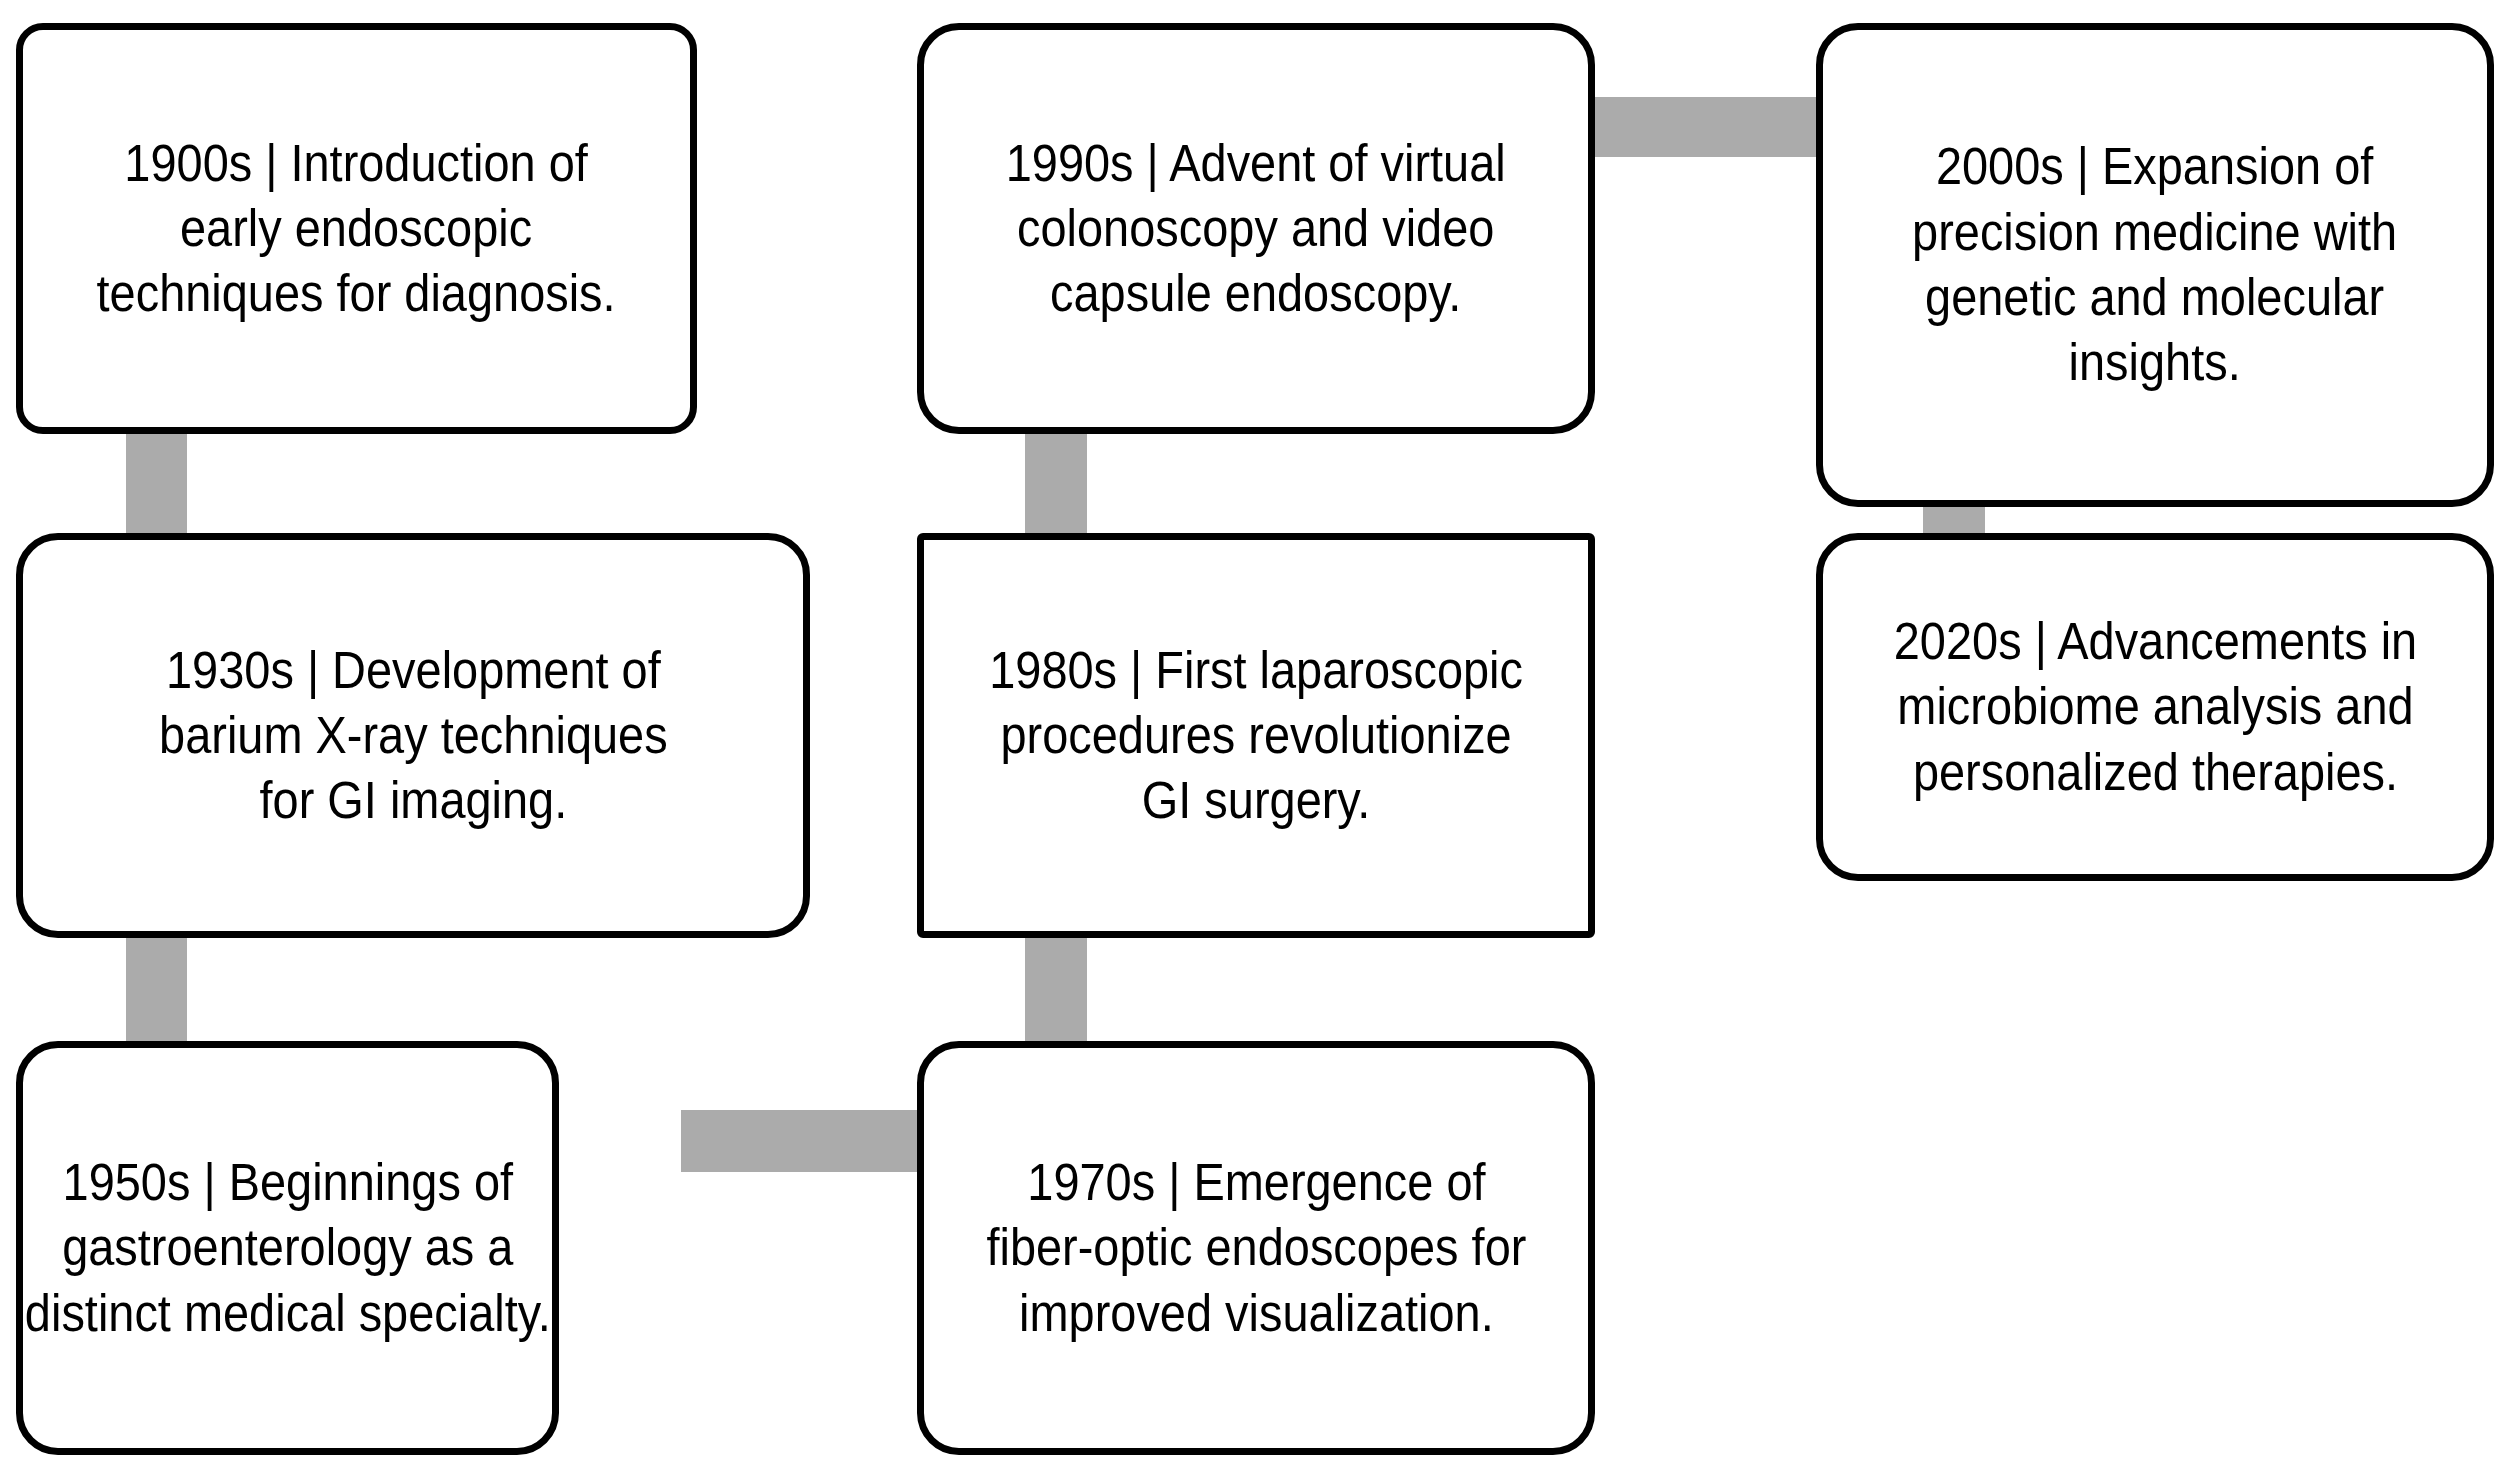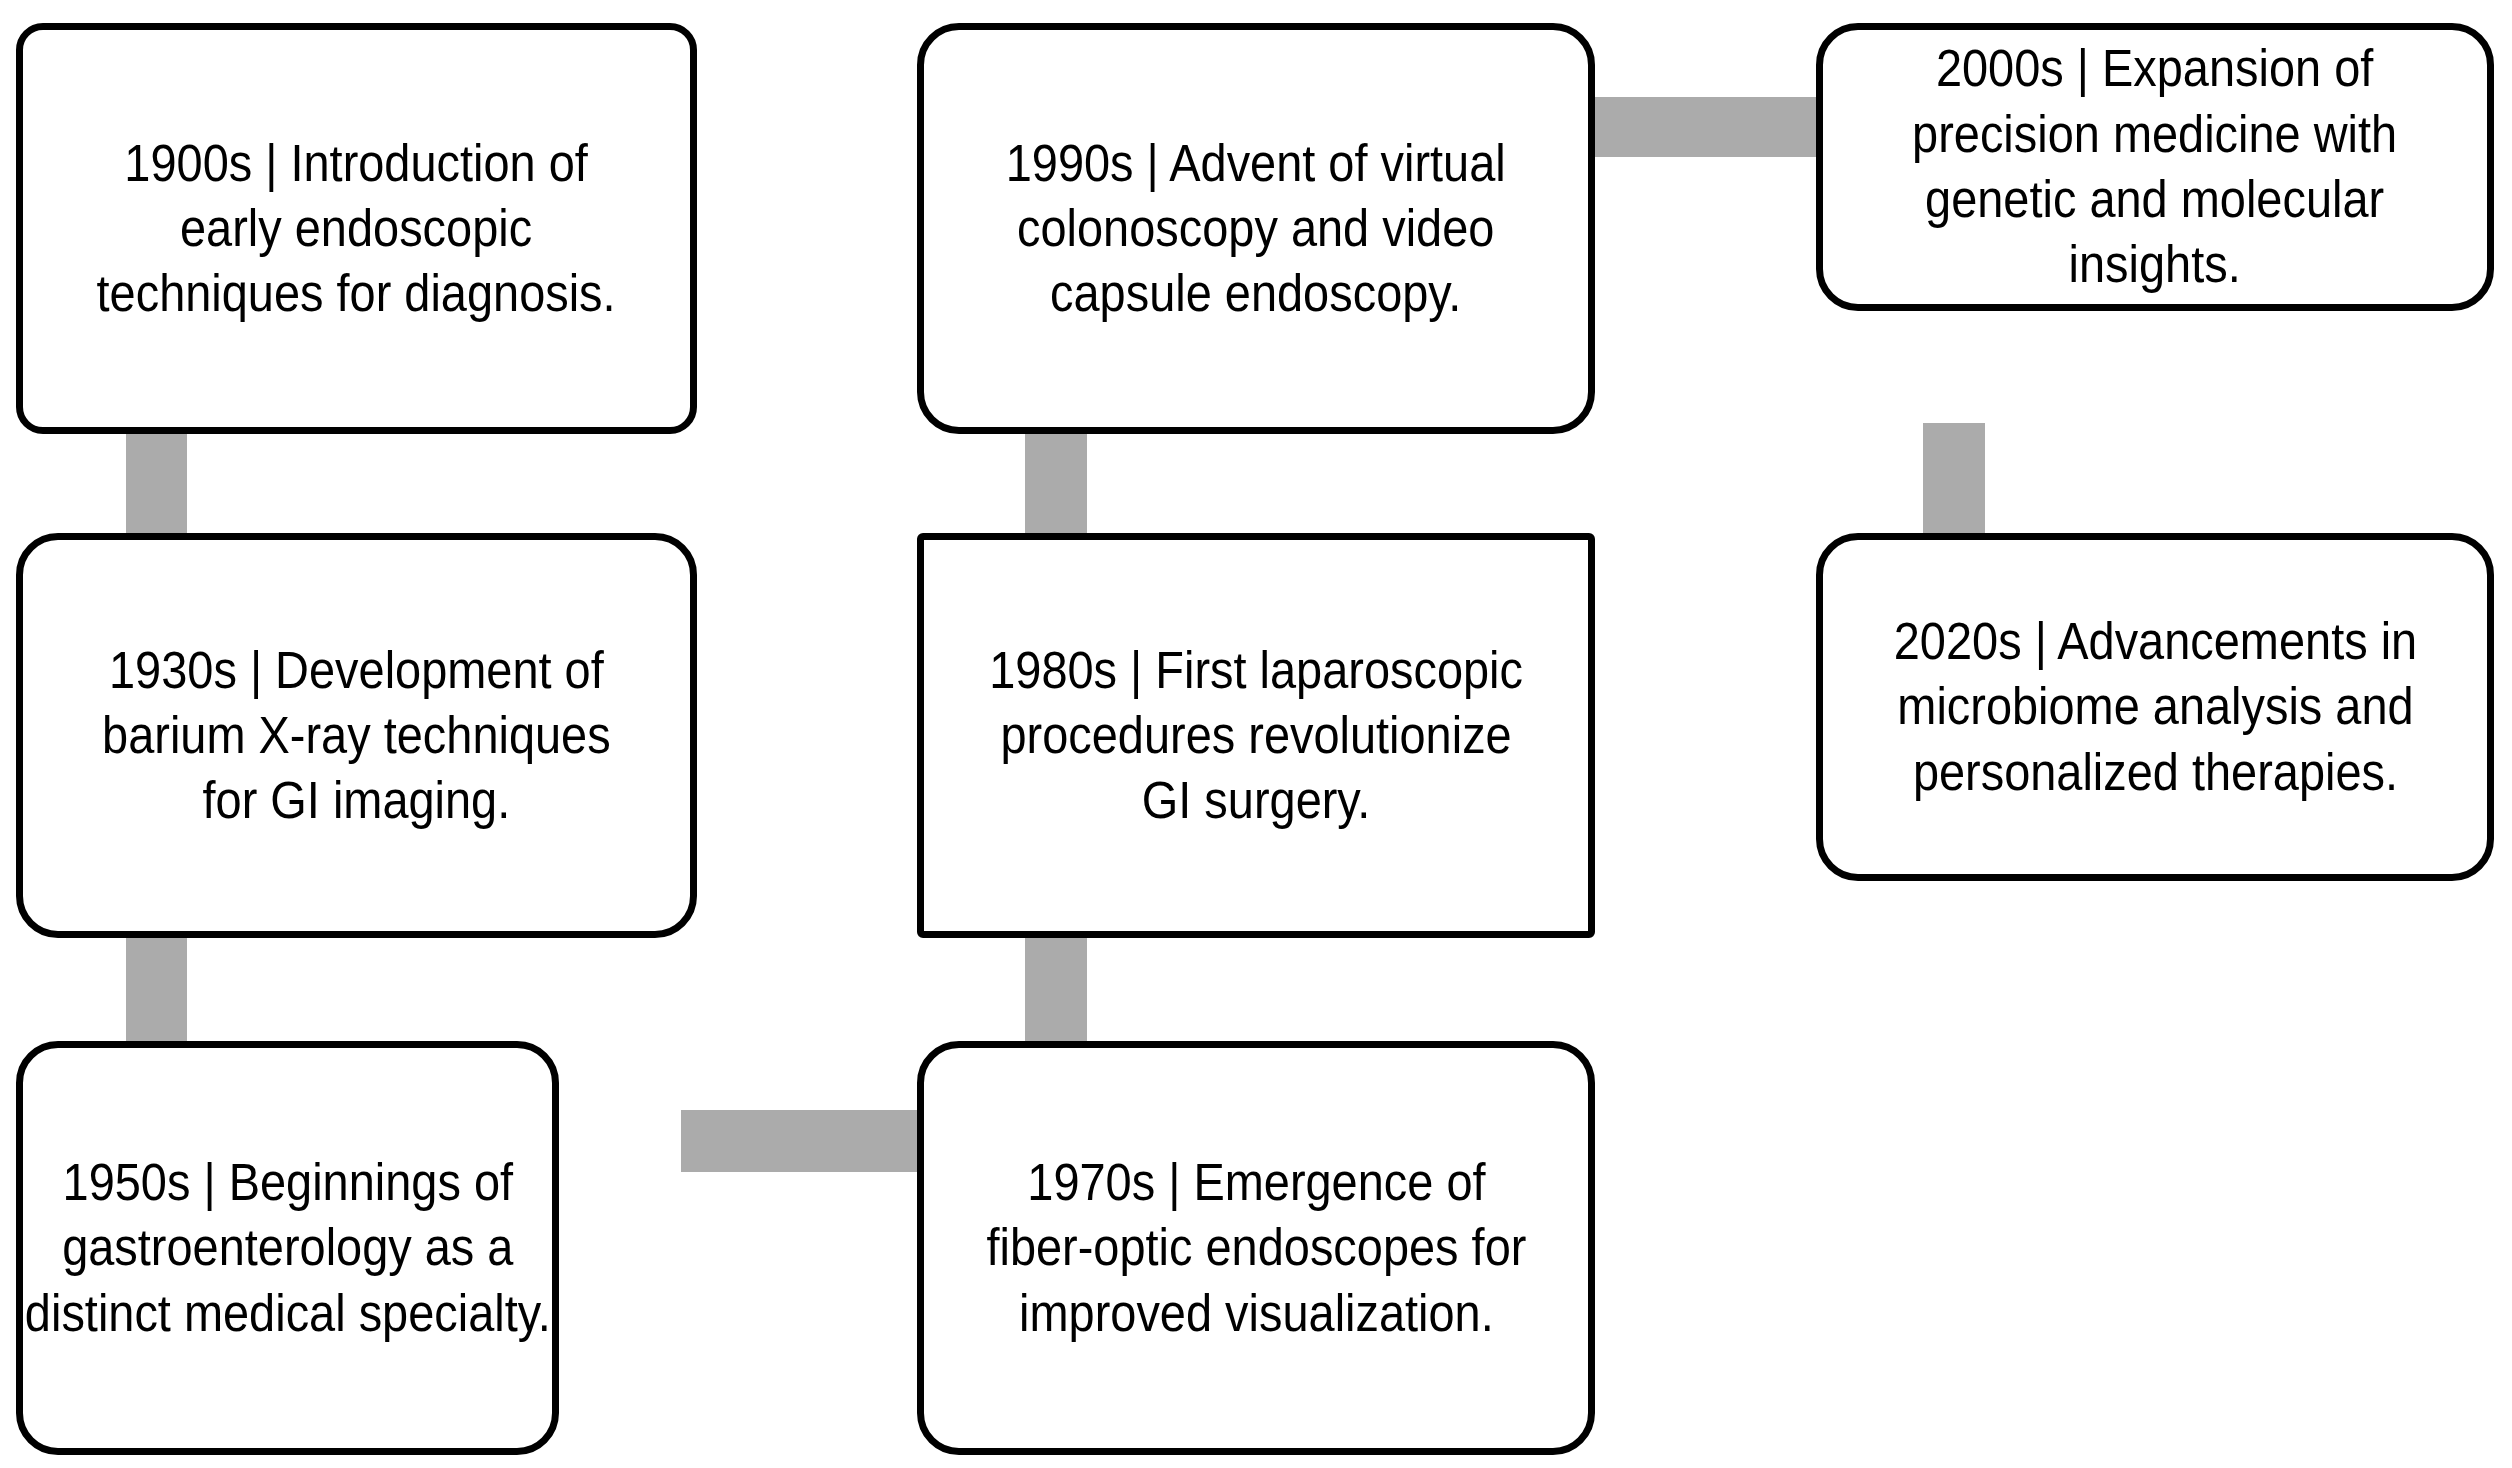--- a/index.html
+++ b/index.html
@@ -59,21 +59,21 @@
   <div class="connector" style="left:1025px; top:930px; width:62px; height:121px;"></div>
   <div class="connector" style="left:1025px; top:423px; width:62px; height:121px;"></div>
   <div class="connector" style="left:1581px; top:97px; width:250px; height:60px;"></div>
   <div class="connector" style="left:1923px; top:423px; width:62px; height:121px;"></div>
 
   <div class="box" style="left:16px; top:23px; width:681px; height:411px;border-radius:27px;">
     <div class="box-text">1900s | Introduction of
 early endoscopic
 techniques for diagnosis.</div>
   </div>
-  <div class="box" style="left:16px; top:533px; width:681px; height:405px;">
+  <div class="box" style="left:16px; top:533px; width:794px; height:405px;">
     <div class="box-text">1930s | Development of
 barium X-ray techniques
 for GI imaging.</div>
   </div>
   <div class="box" style="left:16px; top:1041px; width:543px; height:414px;">
     <div class="box-text">1950s | Beginnings of
 gastroenterology as a
 distinct medical specialty.</div>
   </div>
 
@@ -86,21 +86,21 @@
     <div class="box-text">1980s | First laparoscopic
 procedures revolutionize
 GI surgery.</div>
   </div>
   <div class="box" style="left:917px; top:1041px; width:678px; height:414px;">
     <div class="box-text">1970s | Emergence of
 fiber-optic endoscopes for
 improved visualization.</div>
   </div>
 
-  <div class="box" style="left:1816px; top:23px; width:678px; height:288px;">
+  <div class="box" style="left:1816px; top:23px; width:678px; height:484px;">
     <div class="box-text">2000s | Expansion of
 precision medicine with
 genetic and molecular
 insights.</div>
   </div>
   <div class="box" style="left:1816px; top:533px; width:678px; height:348px;">
     <div class="box-text">2020s | Advancements in
 microbiome analysis and
 personalized therapies.</div>
   </div>

